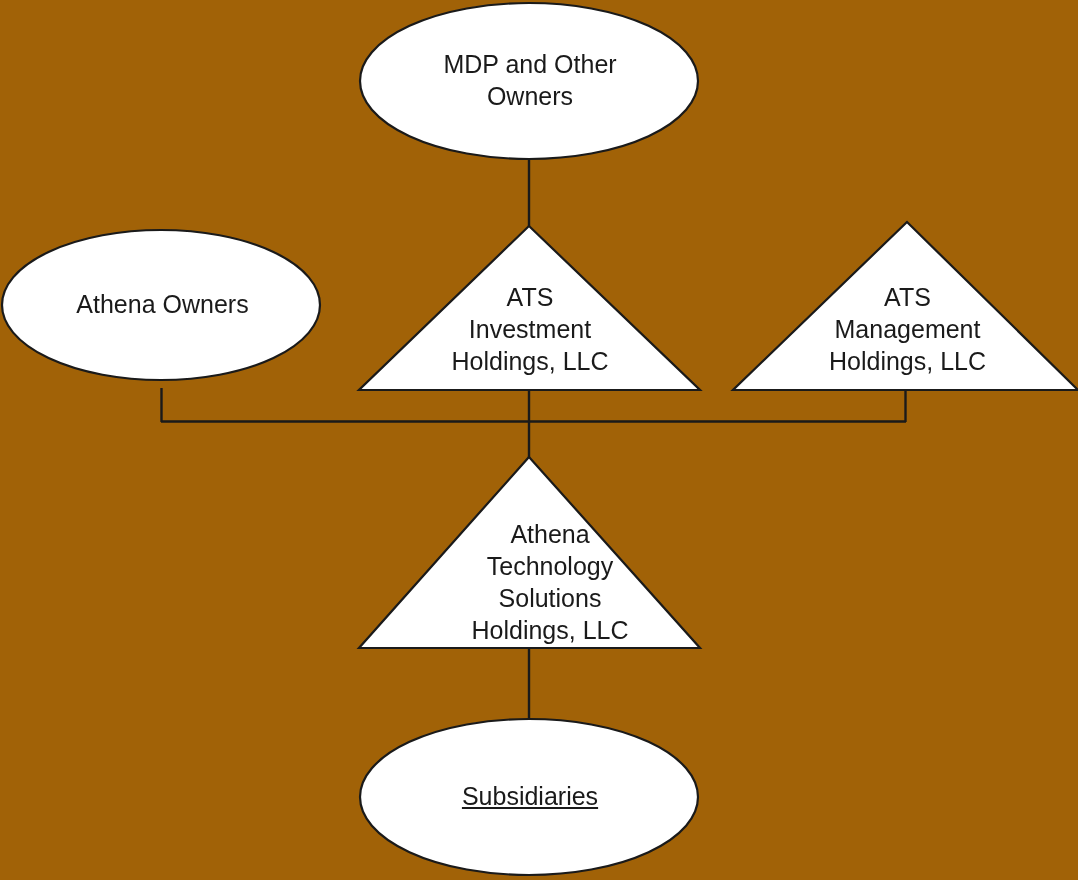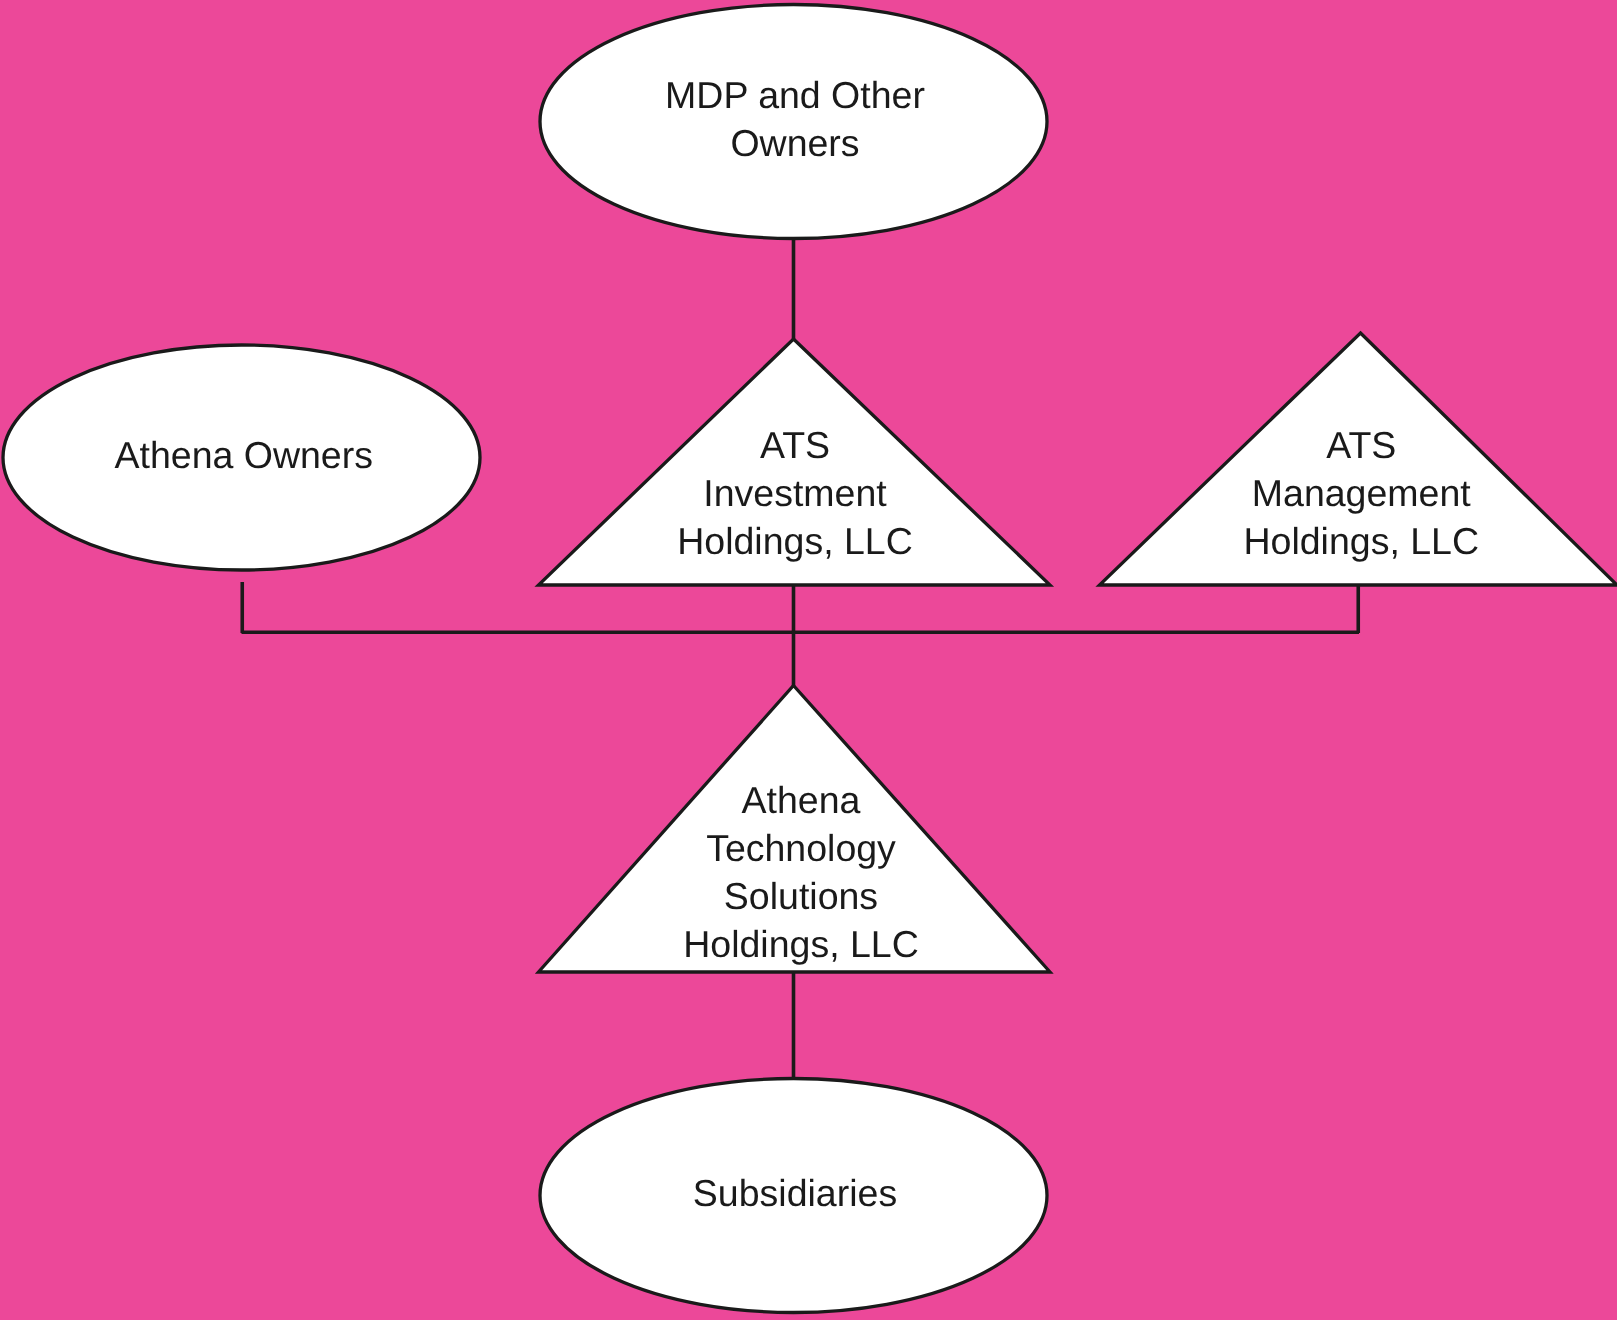--- a/index.html
+++ b/index.html
@@ -8,21 +8,21 @@
     padding: 0;
     background: #ffffff;
   }
   body {
     font-family: "Liberation Sans", sans-serif;
   }
   #diagram-root {
     position: relative;
     width: 1078px;
     height: 880px;
-    background: #ec4899;
+    background: #a16207;
     overflow: hidden;
   }
   #org-svg {
     position: absolute;
     top: 0;
     left: 0;
     width: 1078px;
     height: 880px;
     display: block;
   }
@@ -45,22 +45,22 @@
     font-family: "Liberation Sans", sans-serif;
     font-size: 25px;
     line-height: 32px;
     white-space: pre-line;
     pointer-events: none;
   }
   .label-mdp       { left: 380px; top: 48px;  width: 300px; }
   .label-other     { left: 20px;  top: 288px; width: 285px; }
   .label-atsinv    { left: 400px; top: 281px; width: 260px; }
   .label-atsmgmt   { left: 780px; top: 281px; width: 255px; }
-  .label-athena    { left: 404px; top: 518px; width: 260px; }
-  .label-subs      { left: 385px; top: 780px; width: 290px; }
+  .label-athena    { left: 420px; top: 518px; width: 260px; }
+  .label-subs      { left: 385px; top: 780px; width: 290px; text-decoration: underline; }
 </style>
 </head>
 <body>
 
 <div id="diagram-root">
 
   <svg id="org-svg" viewBox="0 0 1078 880" xmlns="http://www.w3.org/2000/svg">
 
     <line class="connector" x1="529" y1="159" x2="529" y2="226"></line>
 

